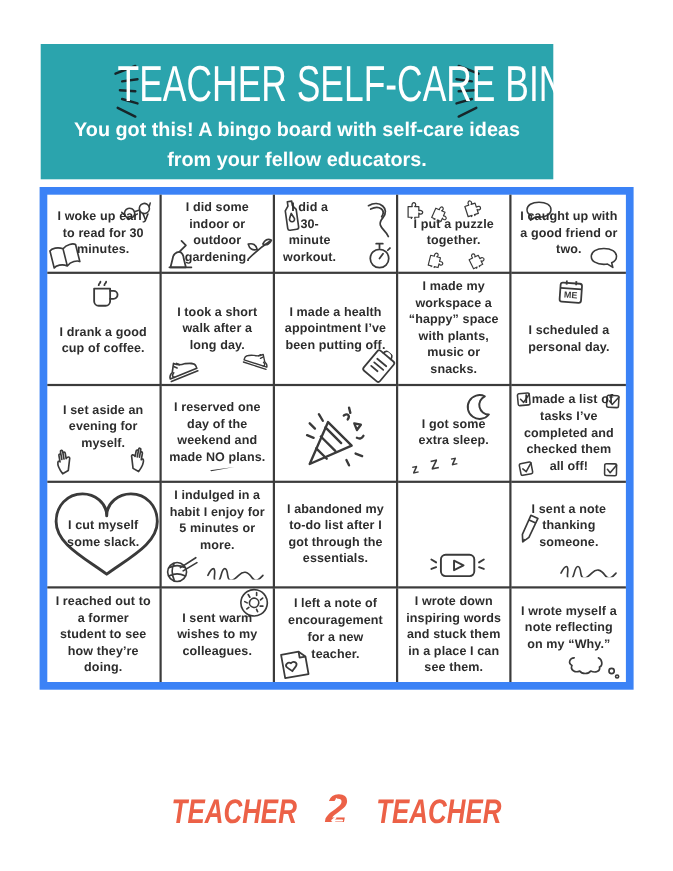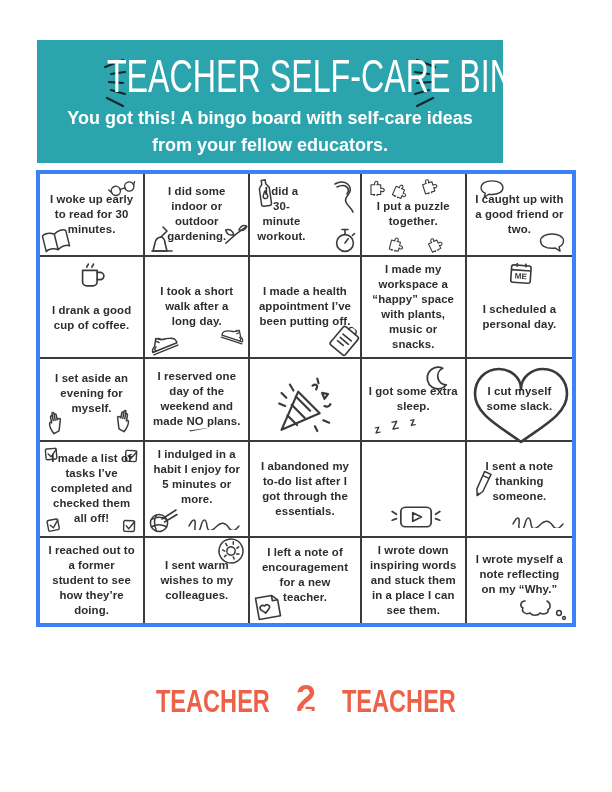--- a/index.html
+++ b/index.html
@@ -20,43 +20,43 @@
   .banner-subtitle{
     font-size:18px;font-weight:bold;line-height:1.5;margin-top:5px;
   }
   .rays{position:absolute;top:14px;width:40px;height:60px;color:#17262a;}
   .rays.left{left:52px;}
   .rays.right{right:52px;transform:scaleX(-1);}
   
   .board{
     position:absolute;left:36px;top:170px;width:540px;height:457px;
     display:grid;grid-template-columns:repeat(5,1fr);grid-template-rows:repeat(5,1fr);
-    border:4px solid #3b82f6;box-sizing:border-box;background:#fff;
+    border:7px solid #3b82f6;box-sizing:border-box;background:#fff;
   }
   .cell{
     position:relative;display:flex;align-items:center;justify-content:center;
     padding:5px 7px;box-sizing:border-box;
     border-right:2px solid #3b3b3b;border-bottom:2px solid #3b3b3b;
   }
   .cell:nth-child(5n){border-right:none;}
   .cell:nth-child(n+21){border-bottom:none;}
   .cell-text{
     font-size:11.4px;font-weight:bold;color:#2d2d2d;text-align:center;
     line-height:1.32;letter-spacing:.1px;position:relative;z-index:2;
   }
   .icon{position:absolute;color:#3a3a3a;z-index:1;}
   .icon svg, svg.icon{display:block;}
   .zzz-text{
     position:absolute;left:12px;bottom:8px;font-weight:bold;color:#3a3a3a;
     font-size:12px;letter-spacing:4px;transform:rotate(-12deg);z-index:1;
   }
   
   .logo{
-    position:absolute;left:0;right:0;top:680px;height:42px;
-    display:flex;align-items:center;justify-content:center;gap:2px;color:#EC6147;
+    position:absolute;left:0;right:0;top:716px;height:42px;
+    display:flex;align-items:center;justify-content:center;gap:2px;color:#EC6147;font-style:italic;
   }
   .logo-word{
     font-size:31px;font-weight:bold;letter-spacing:0px;line-height:1;
     transform:scaleX(0.76);white-space:nowrap;
   }
   .logo-badge{position:relative;width:32px;height:34px;flex:0 0 auto;}
   .logo-badge .two{
     position:absolute;left:0;top:-3px;width:100%;text-align:center;
     font-size:36px;font-weight:bold;color:#EC6147;line-height:1;
   }
@@ -361,40 +361,40 @@
     <span class="cell-text"></span>
   </div>
   <div class="cell">
     <svg class="icon" style="right:16px;top:6px;transform:rotate(14deg)" width="24" height="26" viewBox="0 0 22 24">
         <use href="#i-moon"></use>
       </svg>
     <span class="zzz-text">z Z z</span>
     <span class="cell-text">I got some extra sleep.</span>
   </div>
   <div class="cell">
+    <svg class="icon" style="left:4px;top:4px" width="15" height="15" viewBox="0 0 16 16">
+        <use href="#i-check"></use>
+      </svg>
+    <svg class="icon" style="right:4px;top:6px;transform:rotate(8deg)" width="15" height="15" viewBox="0 0 16 16">
+        <use href="#i-check"></use>
+      </svg>
+    <svg class="icon" style="left:6px;bottom:4px;transform:rotate(-6deg)" width="15" height="15" viewBox="0 0 16 16">
+        <use href="#i-check"></use>
+      </svg>
+    <svg class="icon" style="right:6px;bottom:3px;transform:rotate(6deg)" width="15" height="15" viewBox="0 0 16 16">
+        <use href="#i-check"></use>
+      </svg>
+    <span class="cell-text">I made a list of tasks I’ve completed and checked them all off!</span>
+  </div>
+
+  <div class="cell">
     <svg class="icon" style="left:4px;top:4px" width="100" height="84" viewBox="0 0 100 84">
         <use href="#i-heartbig"></use>
       </svg>
     <span class="cell-text">I cut myself some slack.</span>
-  </div>
-
-  <div class="cell">
-    <svg class="icon" style="left:4px;top:4px" width="15" height="15" viewBox="0 0 16 16">
-        <use href="#i-check"></use>
-      </svg>
-    <svg class="icon" style="right:4px;top:6px;transform:rotate(8deg)" width="15" height="15" viewBox="0 0 16 16">
-        <use href="#i-check"></use>
-      </svg>
-    <svg class="icon" style="left:6px;bottom:4px;transform:rotate(-6deg)" width="15" height="15" viewBox="0 0 16 16">
-        <use href="#i-check"></use>
-      </svg>
-    <svg class="icon" style="right:6px;bottom:3px;transform:rotate(6deg)" width="15" height="15" viewBox="0 0 16 16">
-        <use href="#i-check"></use>
-      </svg>
-    <span class="cell-text">I made a list of tasks I’ve completed and checked them all off!</span>
   </div>
   <div class="cell">
     <svg class="icon" style="left:3px;bottom:2px" width="30" height="26" viewBox="0 0 30 26">
         <use href="#i-yarn"></use>
       </svg>
     <svg class="icon" style="right:2px;bottom:6px" width="64" height="14" viewBox="0 0 54 14">
         <use href="#i-squiggle"></use>
       </svg>
     <span class="cell-text" style="margin-bottom:24px">I indulged in a habit I enjoy for 5 minutes or more.</span>
   </div>

